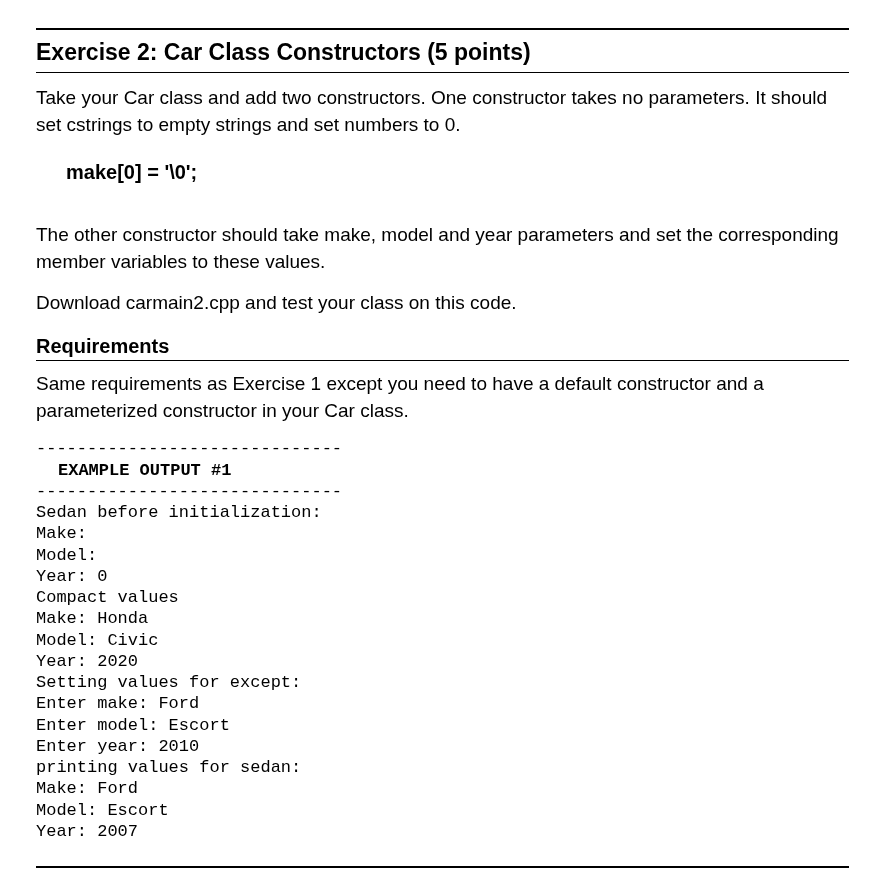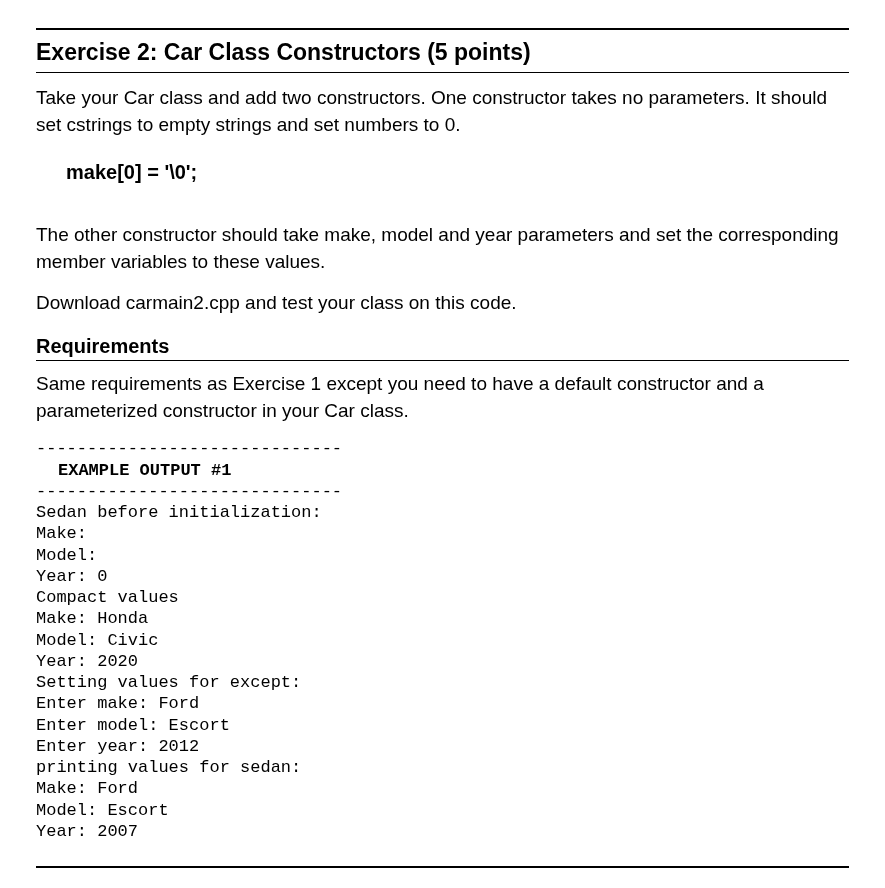--- a/index.html
+++ b/index.html
@@ -76,19 +76,19 @@
 <span>Make:</span>
 <span>Model:</span>
 <span>Year: 0</span>
 <span>Compact values</span>
 <span>Make: Honda</span>
 <span>Model: Civic</span>
 <span>Year: 2020</span>
 <span>Setting values for except:</span>
 <span>Enter make: Ford</span>
 <span>Enter model: Escort</span>
-<span>Enter year: 2012</span>
+<span>Enter year: 2010</span>
 <span>printing values for sedan:</span>
 <span>Make: Ford</span>
 <span>Model: Escort</span>
 <span>Year: 2007</span></div>
 
 <hr class="footer-rule">
 
 </body></html>

